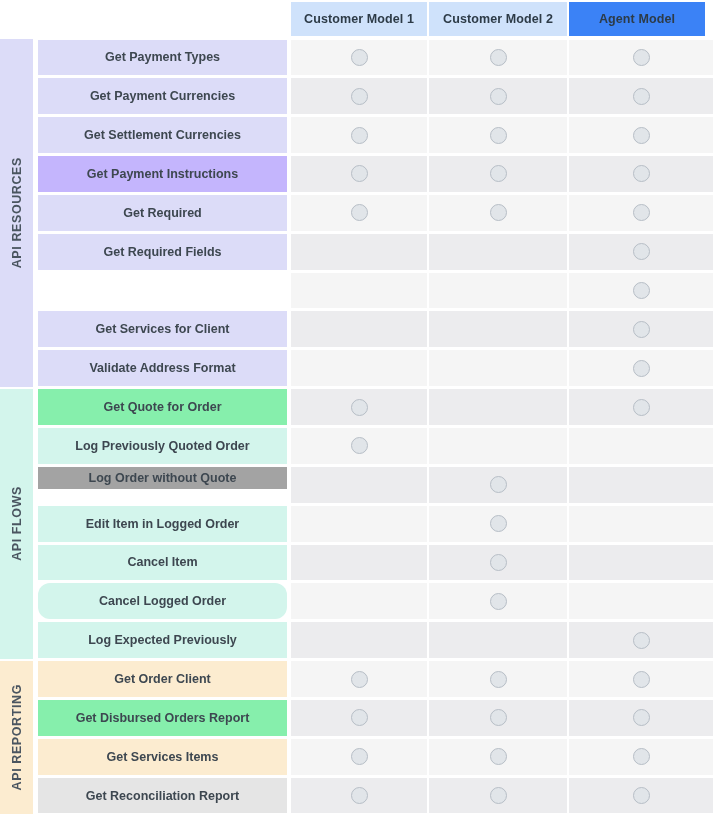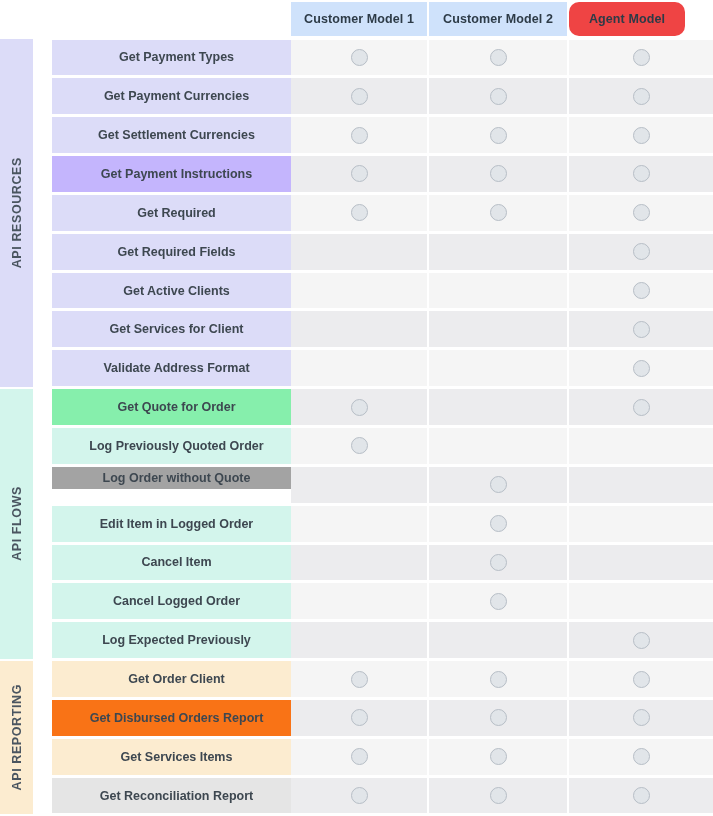--- a/index.html
+++ b/index.html
@@ -57,21 +57,21 @@
     font-size: 12.5px;
     font-weight: bold;
     letter-spacing: 0.6px;
     color: #4a5560;
     white-space: nowrap;
   }
 
   
   .row-label {
     position: absolute;
-    left: 52px;
+    left: 38px;
     width: 249px;
     display: flex;
     align-items: center;
     justify-content: center;
     font-size: 12.5px;
     font-weight: bold;
     color: #3d4750;
     text-align: center;
     box-sizing: border-box;
     padding: 7px 4px;
@@ -94,21 +94,21 @@
     box-sizing: border-box;
   }
 </style>
 </head>
 <body>
 
 <div id="matrix">
   <div class="header-row">
       <div class="col-head" style="left: 291px; width: 136px; background: rgb(207, 226, 251);">Customer Model 1</div>
       <div class="col-head" style="left: 429px; width: 138px; background: rgb(207, 226, 251);">Customer Model 2</div>
-      <div class="col-head" style="left: 569px; width: 116px; background: #ef4444; border-radius: 10px;">Agent Model</div>
+      <div class="col-head" style="left: 569px; width: 136px; background: #3b82f6;">Agent Model</div>
     </div>
 <div class="cat-cell" style="top: 39px; height: 347.65px; background: rgb(220, 220, 248);">
       <span class="cat-text">API RESOURCES</span>
     </div>
     <div class="row-label" style="top: 39.5px; height: 35.85px; background: rgb(220, 220, 248);">Get Payment Types</div>
     <div class="data-cell" style="left: 291px; width: 136px; top: 39.5px; height: 35.85px; background: rgb(245, 245, 245);">
       <span class="dot" style="background: rgb(225, 229, 233); border-color: rgb(183, 190, 198);"></span>
     </div>
     <div class="data-cell" style="left: 429px; width: 138px; top: 39.5px; height: 35.85px; background: rgb(245, 245, 245);">
       <span class="dot" style="background: rgb(225, 229, 233); border-color: rgb(183, 190, 198);"></span>
@@ -155,21 +155,20 @@
     </div>
     <div class="data-cell" style="left: 569px; width: 144px; top: 194.9px; height: 35.85px; background: rgb(245, 245, 245);">
       <span class="dot" style="background: rgb(225, 229, 233); border-color: rgb(183, 190, 198);"></span>
     </div>
     <div class="row-label" style="top: 233.75px; height: 35.85px; background: rgb(220, 220, 248);">Get Required Fields</div>
     <div class="data-cell" style="left: 291px; width: 136px; top: 233.75px; height: 35.85px; background: rgb(236, 236, 238);"></div>
     <div class="data-cell" style="left: 429px; width: 138px; top: 233.75px; height: 35.85px; background: rgb(236, 236, 238);"></div>
     <div class="data-cell" style="left: 569px; width: 144px; top: 233.75px; height: 35.85px; background: rgb(236, 236, 238);">
       <span class="dot" style="background: rgb(225, 229, 233); border-color: rgb(183, 190, 198);"></span>
     </div>
-    <div class="row-label" style="top: 272.6px; height: 35.85px; background: rgb(220, 220, 248);">Get Active Clients</div>
     <div class="data-cell" style="left: 291px; width: 136px; top: 272.6px; height: 35.85px; background: rgb(245, 245, 245);"></div>
     <div class="data-cell" style="left: 429px; width: 138px; top: 272.6px; height: 35.85px; background: rgb(245, 245, 245);"></div>
     <div class="data-cell" style="left: 569px; width: 144px; top: 272.6px; height: 35.85px; background: rgb(245, 245, 245);">
       <span class="dot" style="background: rgb(225, 229, 233); border-color: rgb(183, 190, 198);"></span>
     </div>
     <div class="row-label" style="top: 311.45px; height: 35.85px; background: rgb(220, 220, 248);">Get Services for Client</div>
     <div class="data-cell" style="left: 291px; width: 136px; top: 311.45px; height: 35.85px; background: rgb(236, 236, 238);"></div>
     <div class="data-cell" style="left: 429px; width: 138px; top: 311.45px; height: 35.85px; background: rgb(236, 236, 238);"></div>
     <div class="data-cell" style="left: 569px; width: 144px; top: 311.45px; height: 35.85px; background: rgb(236, 236, 238);">
       <span class="dot" style="background: rgb(225, 229, 233); border-color: rgb(183, 190, 198);"></span>
@@ -208,21 +207,21 @@
     <div class="data-cell" style="left: 429px; width: 138px; top: 505.7px; height: 35.85px; background: rgb(245, 245, 245);">
       <span class="dot" style="background: rgb(225, 229, 233); border-color: rgb(183, 190, 198);"></span>
     </div>
     <div class="data-cell" style="left: 569px; width: 144px; top: 505.7px; height: 35.85px; background: rgb(245, 245, 245);"></div>
     <div class="row-label" style="top: 544.55px; height: 35.85px; background: rgb(211, 245, 236);">Cancel Item</div>
     <div class="data-cell" style="left: 291px; width: 136px; top: 544.55px; height: 35.85px; background: rgb(236, 236, 238);"></div>
     <div class="data-cell" style="left: 429px; width: 138px; top: 544.55px; height: 35.85px; background: rgb(236, 236, 238);">
       <span class="dot" style="background: rgb(225, 229, 233); border-color: rgb(183, 190, 198);"></span>
     </div>
     <div class="data-cell" style="left: 569px; width: 144px; top: 544.55px; height: 35.85px; background: rgb(236, 236, 238);"></div>
-    <div class="row-label" style="top: 583.4px; height: 35.85px; background: rgb(211, 245, 236);">Cancel Logged Order</div>
+    <div class="row-label" style="top: 583.4px; height: 35.85px; background: rgb(211, 245, 236); border-radius: 12px;">Cancel Logged Order</div>
     <div class="data-cell" style="left: 291px; width: 136px; top: 583.4px; height: 35.85px; background: rgb(245, 245, 245);"></div>
     <div class="data-cell" style="left: 429px; width: 138px; top: 583.4px; height: 35.85px; background: rgb(245, 245, 245);">
       <span class="dot" style="background: rgb(225, 229, 233); border-color: rgb(183, 190, 198);"></span>
     </div>
     <div class="data-cell" style="left: 569px; width: 144px; top: 583.4px; height: 35.85px; background: rgb(245, 245, 245);"></div>
     <div class="row-label" style="top: 622.25px; height: 35.85px; background: rgb(211, 245, 236);">Log Expected Previously</div>
     <div class="data-cell" style="left: 291px; width: 136px; top: 622.25px; height: 35.85px; background: rgb(236, 236, 238);"></div>
     <div class="data-cell" style="left: 429px; width: 138px; top: 622.25px; height: 35.85px; background: rgb(236, 236, 238);"></div>
     <div class="data-cell" style="left: 569px; width: 144px; top: 622.25px; height: 35.85px; background: rgb(236, 236, 238);">
       <span class="dot" style="background: rgb(225, 229, 233); border-color: rgb(183, 190, 198);"></span>
@@ -233,21 +232,21 @@
     <div class="row-label" style="top: 661.1px; height: 35.85px; background: rgb(252, 236, 208);">Get Order Client</div>
     <div class="data-cell" style="left: 291px; width: 136px; top: 661.1px; height: 35.85px; background: rgb(245, 245, 245);">
       <span class="dot" style="background: rgb(225, 229, 233); border-color: rgb(183, 190, 198);"></span>
     </div>
     <div class="data-cell" style="left: 429px; width: 138px; top: 661.1px; height: 35.85px; background: rgb(245, 245, 245);">
       <span class="dot" style="background: rgb(225, 229, 233); border-color: rgb(183, 190, 198);"></span>
     </div>
     <div class="data-cell" style="left: 569px; width: 144px; top: 661.1px; height: 35.85px; background: rgb(245, 245, 245);">
       <span class="dot" style="background: rgb(225, 229, 233); border-color: rgb(183, 190, 198);"></span>
     </div>
-    <div class="row-label" style="top: 699.95px; height: 35.85px; background: #f97316;">Get Disbursed Orders Report</div>
+    <div class="row-label" style="top: 699.95px; height: 35.85px; background: #86efac;">Get Disbursed Orders Report</div>
     <div class="data-cell" style="left: 291px; width: 136px; top: 699.95px; height: 35.85px; background: rgb(236, 236, 238);">
       <span class="dot" style="background: rgb(225, 229, 233); border-color: rgb(183, 190, 198);"></span>
     </div>
     <div class="data-cell" style="left: 429px; width: 138px; top: 699.95px; height: 35.85px; background: rgb(236, 236, 238);">
       <span class="dot" style="background: rgb(225, 229, 233); border-color: rgb(183, 190, 198);"></span>
     </div>
     <div class="data-cell" style="left: 569px; width: 144px; top: 699.95px; height: 35.85px; background: rgb(236, 236, 238);">
       <span class="dot" style="background: rgb(225, 229, 233); border-color: rgb(183, 190, 198);"></span>
     </div>
     <div class="row-label" style="top: 738.8px; height: 35.85px; background: rgb(252, 236, 208);">Get Services Items</div>

